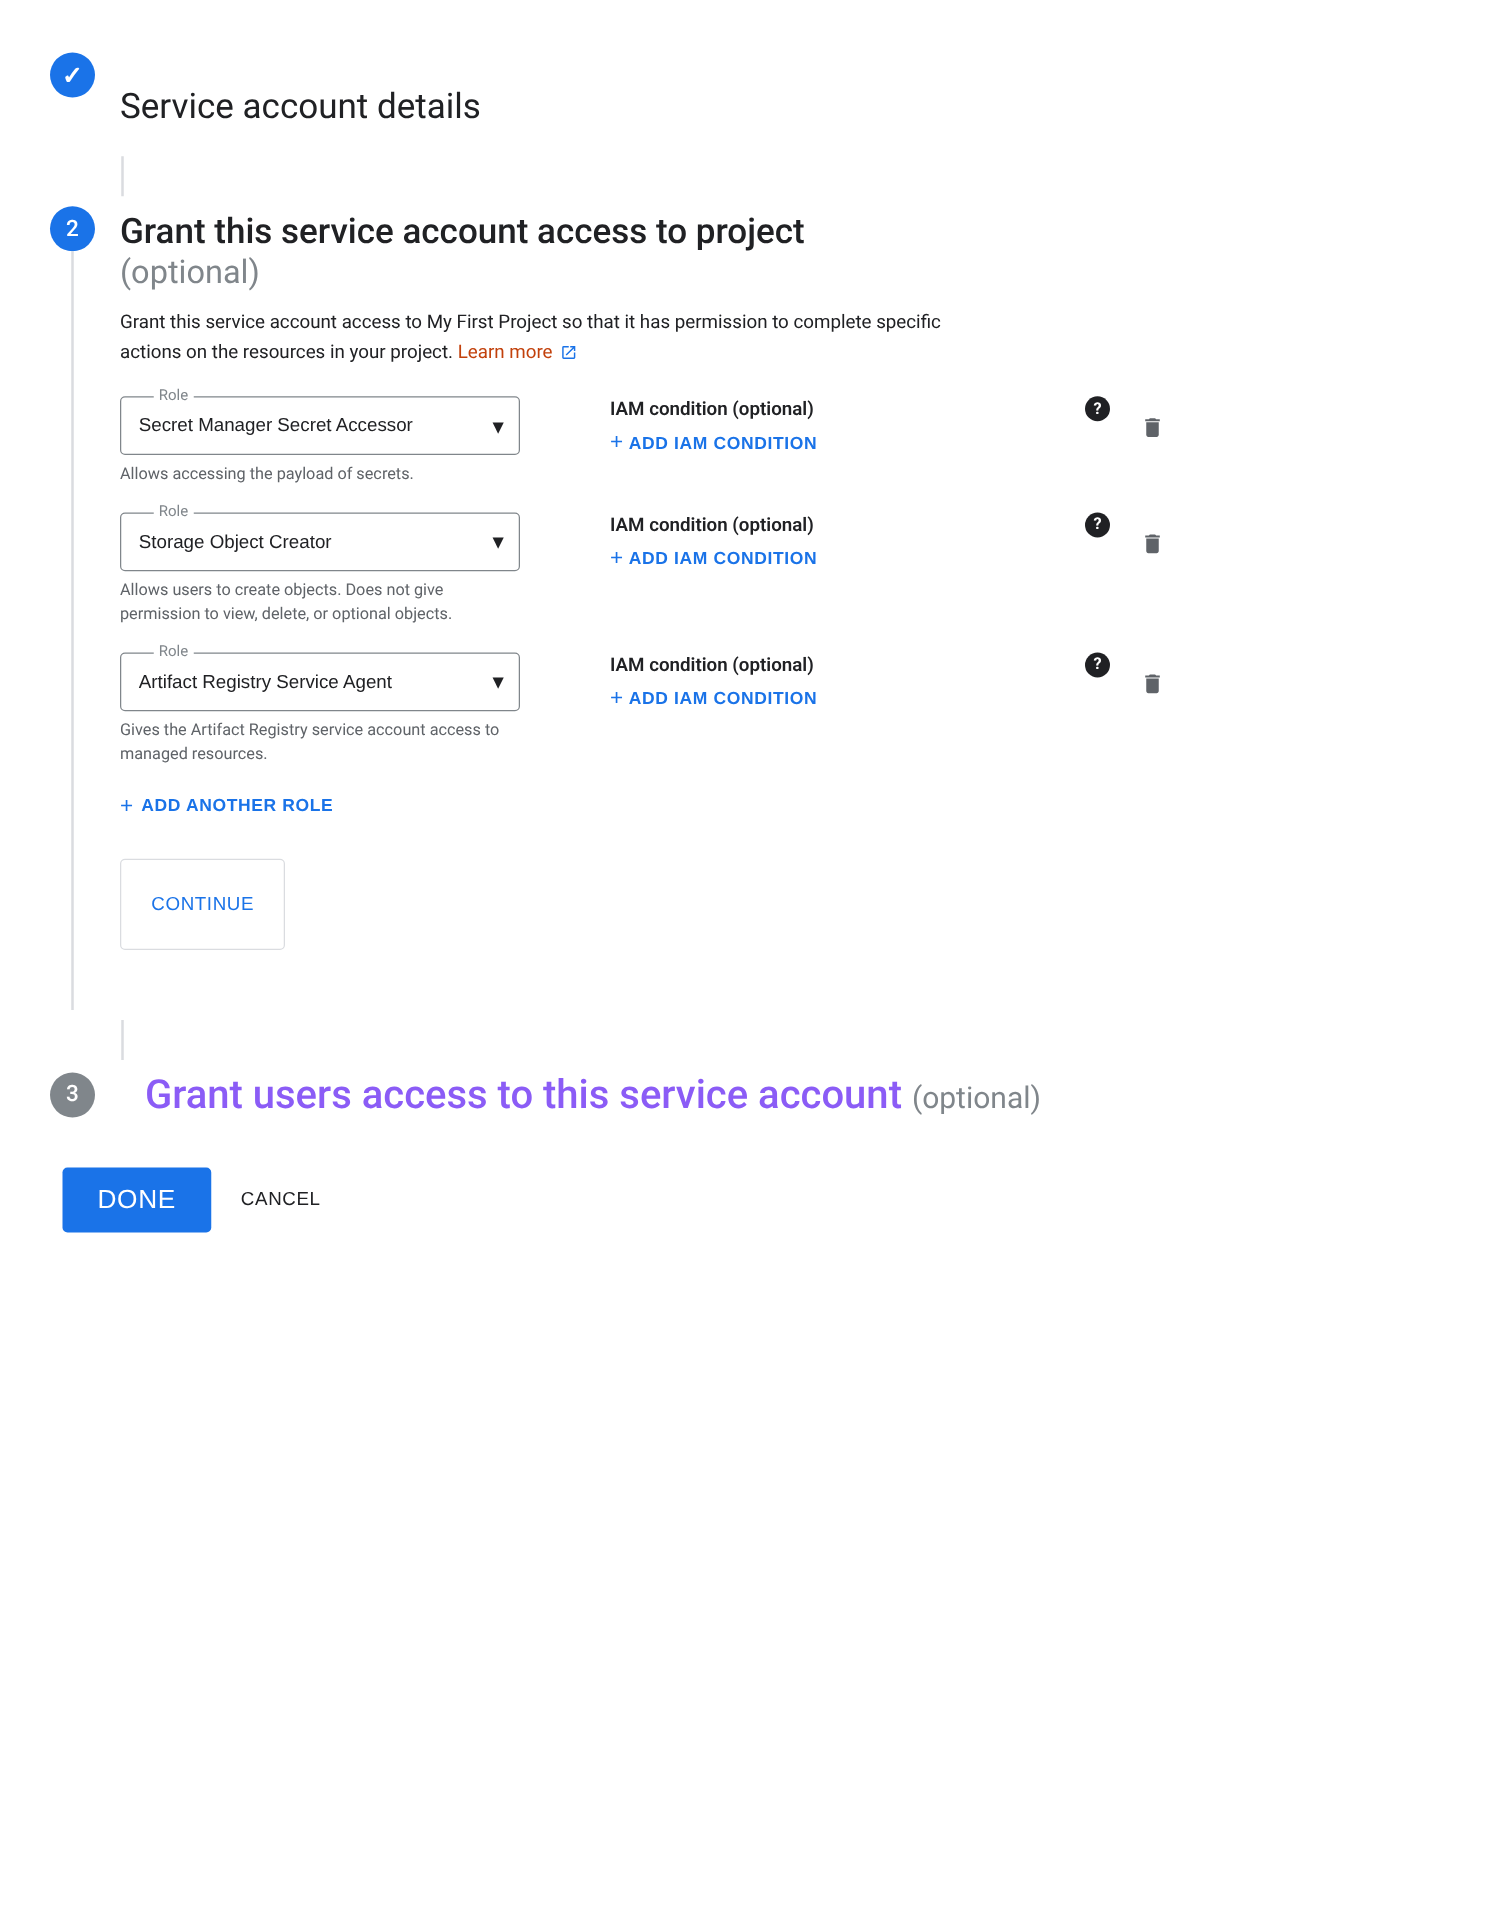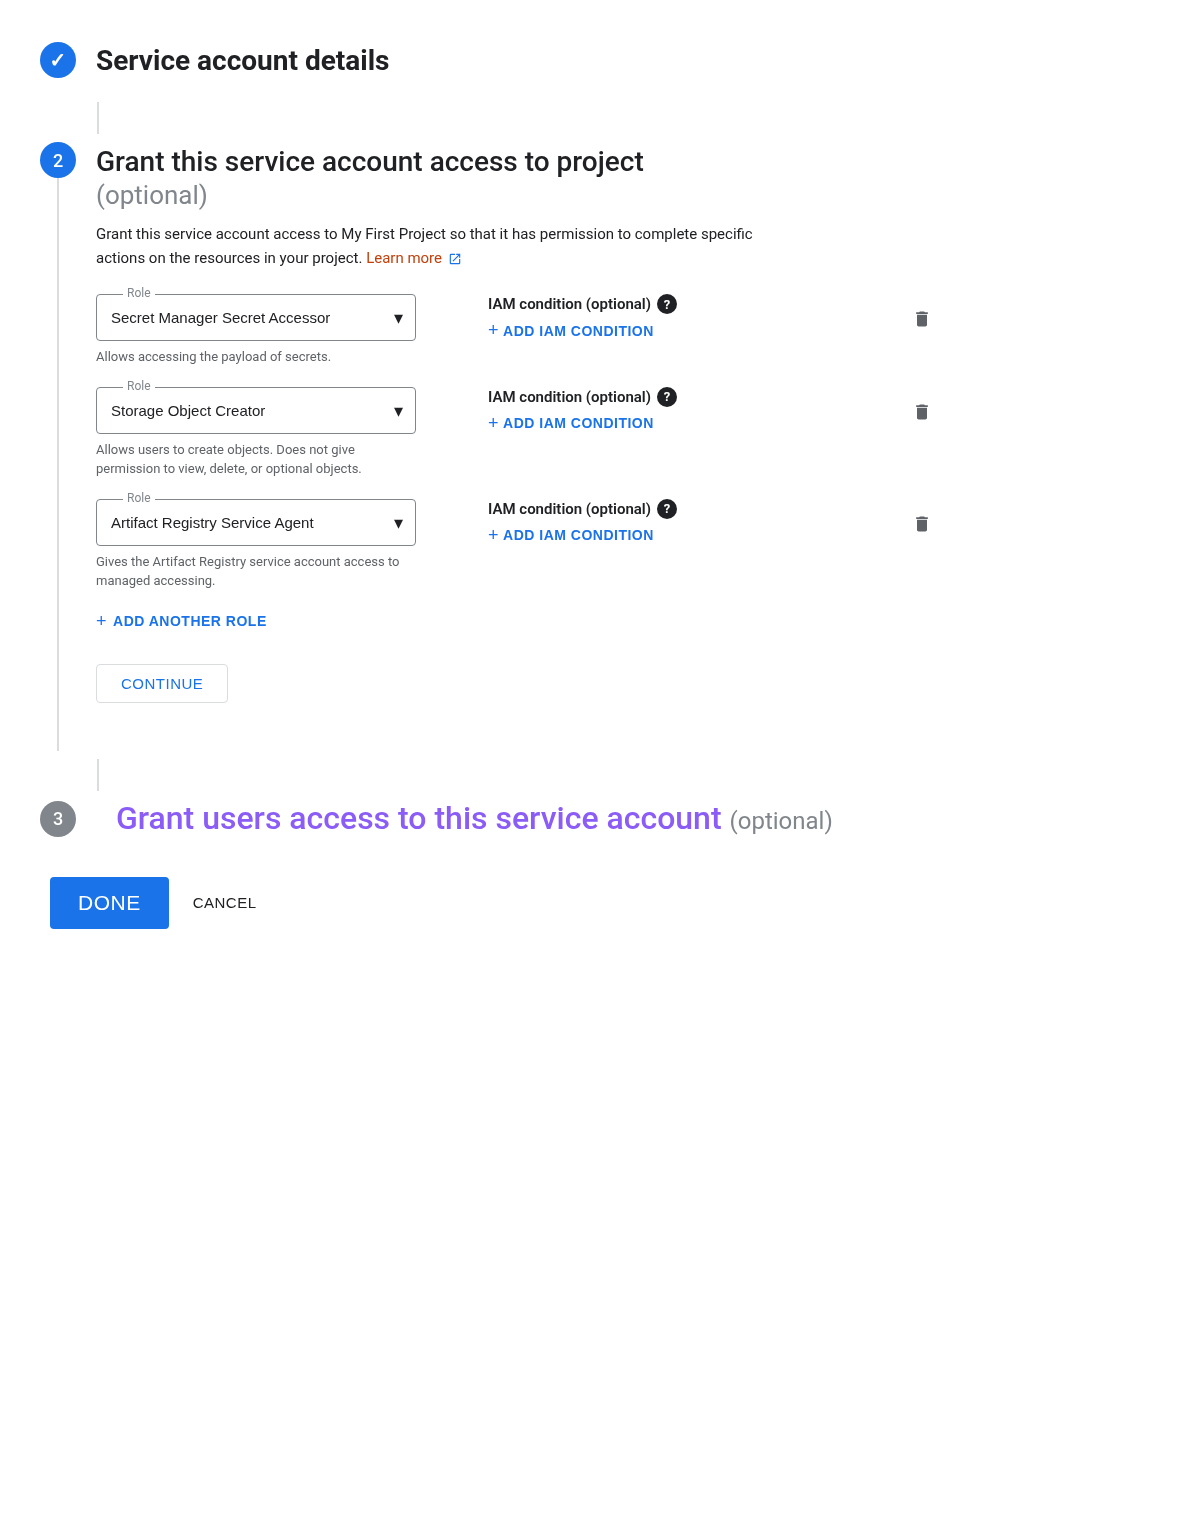--- a/index.html
+++ b/index.html
@@ -48,23 +48,24 @@
     }
 
     .checkmark {
       color: white;
       font-size: 20px;
       font-weight: bold;
     }
 
     .step1-title {
       font-size: 28px;
-      font-weight: 700;
+      font-weight: 400;
       color: #202124;
       padding-top: 4px;
+      margin-top: 24px;
     }
 
     
     .connector {
       width: 2px;
       height: 32px;
       background: #dadce0;
       margin-left: 57px;
       margin-bottom: 8px;
     }
@@ -187,20 +188,21 @@
     }
 
     .iam-condition-label {
       font-size: 15px;
       font-weight: 600;
       color: #202124;
       display: flex;
       align-items: center;
       gap: 6px;
       margin-bottom: 6px;
+      justify-content: space-between;
     }
 
     .help-icon {
       display: inline-flex;
       align-items: center;
       justify-content: center;
       width: 20px;
       height: 20px;
       background: #202124;
       border-radius: 50%;
@@ -268,21 +270,21 @@
 
     
     .continue-btn {
       border: 1px solid #dadce0;
       border-radius: 4px;
       background: #fff;
       color: #1a73e8;
       font-size: 15px;
       font-weight: 500;
       letter-spacing: 0.5px;
-      padding: 10px 24px;
+      padding: 27px 24px;
       cursor: pointer;
       text-transform: uppercase;
       margin-bottom: 48px;
     }
 
     
     .connector2 {
       width: 2px;
       height: 32px;
       background: #dadce0;
@@ -471,21 +473,21 @@
 
         <div class="role-row">
           <div class="role-left">
             <div class="role-select-wrapper">
               <span class="role-label-float">Role</span>
               <select class="role-select">
                 <option>Artifact Registry Service Agent</option>
               </select>
               <span class="role-dropdown-arrow">▾</span>
             </div>
-            <p class="role-description">Gives the Artifact Registry service account access to managed accessing.</p>
+            <p class="role-description">Gives the Artifact Registry service account access to managed resources.</p>
           </div>
           <div class="role-right">
             <div class="iam-condition-section">
               <div class="iam-condition-label">
                 <span>IAM condition (optional)</span>
                 <span class="help-icon">?</span>
               </div>
               <button class="add-iam-btn">
                 <span class="plus-icon">+</span>
                 <span>ADD IAM CONDITION</span>

